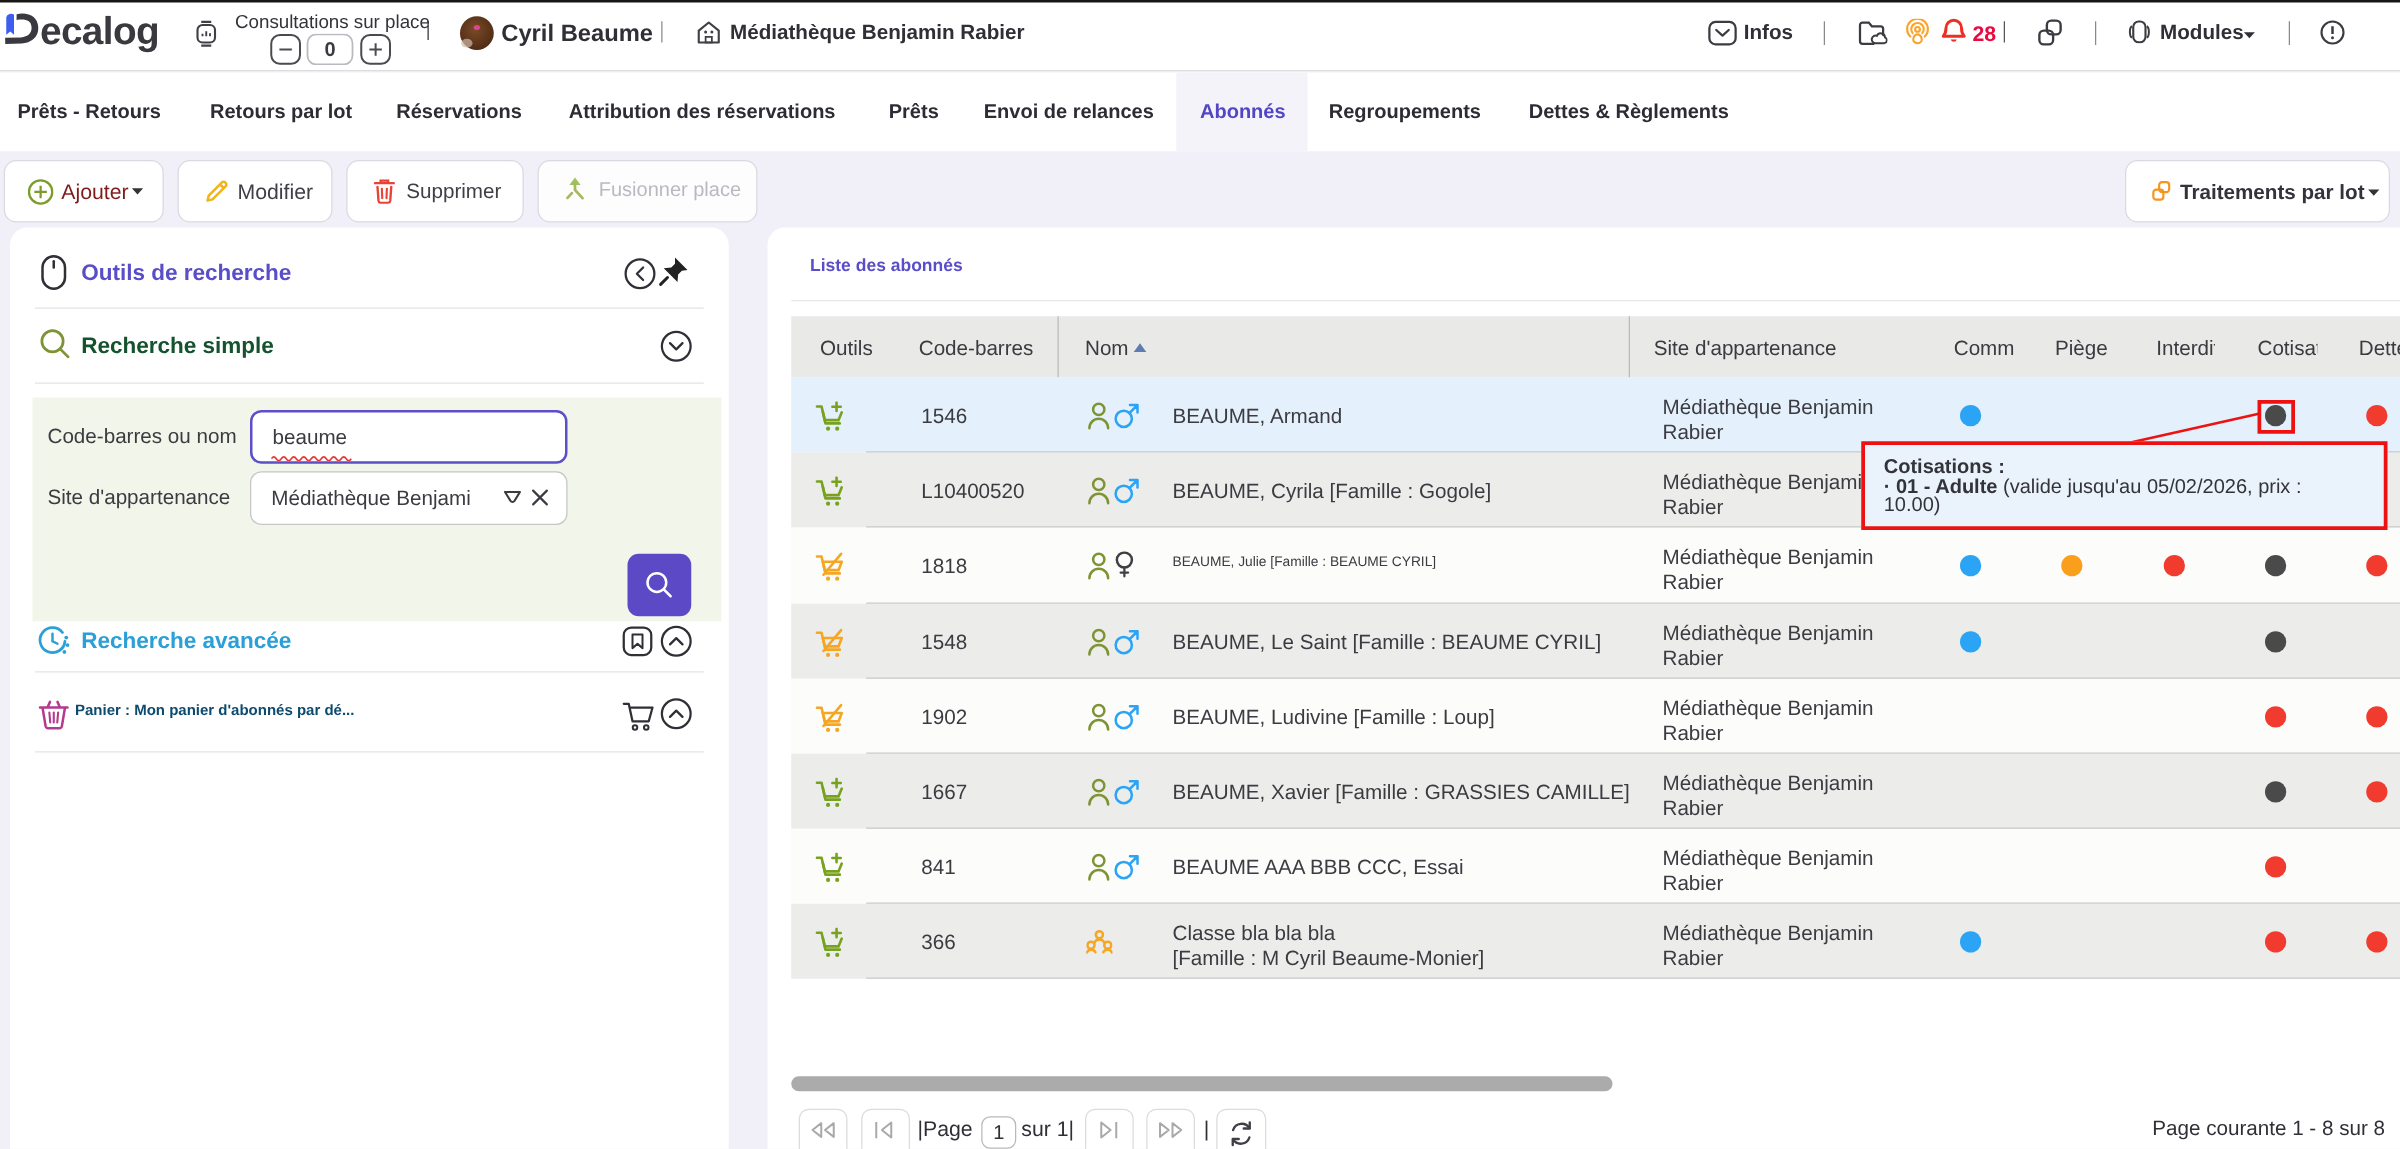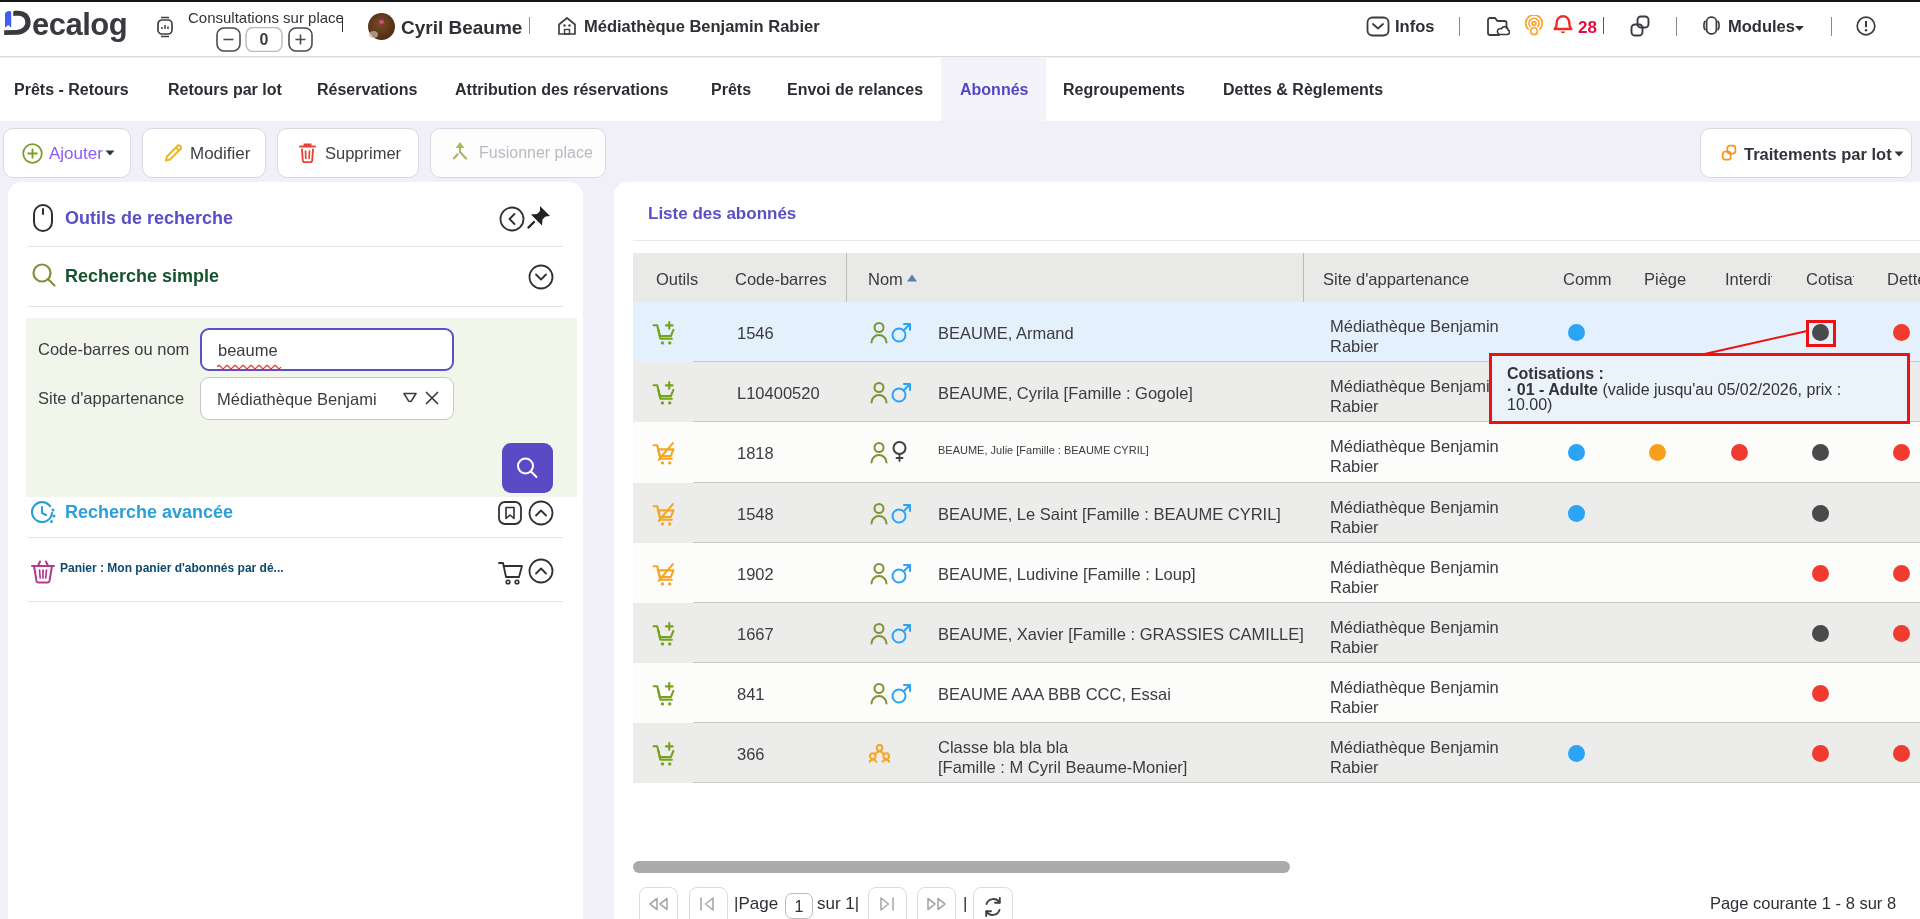--- a/index.html
+++ b/index.html
@@ -106,21 +106,21 @@
 <span class="a" style="left:960px;color:#5346c4">Abonnés</span>
 <span class="a" style="left:1063px">Regroupements</span>
 <span class="a" style="left:1223px">Dettes &amp; Règlements</span>
 </div>
 
 <div class="btn" style="left:3px;width:128px"></div>
 <svg class="a" style="left:22px;top:143px" width="21" height="21" viewBox="0 0 21 21">
 <circle cx="10.5" cy="10.5" r="9.3" fill="none" stroke="#7d9b2a" stroke-width="1.8"></circle>
 <path d="M5.5,10.5 h10 M10.5,5.5 v10" stroke="#7d9b2a" stroke-width="1.8"></path>
 </svg>
-<div class="a" style="left:49px;top:144px;font-size:17px;color:#8b5cf6">Ajouter</div>
+<div class="a" style="left:49px;top:144px;font-size:17px;color:#7f1d1d">Ajouter</div>
 <svg class="a" style="left:105px;top:150px" width="10" height="7" viewBox="0 0 10 7">
     <path d="M0.5,0.5 l4.5,5 4.5,-5 z" fill="#333"></path>
   </svg>
 <div class="btn" style="left:142px;width:124px"></div>
 <svg class="a" style="left:163px;top:143px" width="20" height="20" viewBox="0 0 20 20">
 <path d="M4,16 l-1,4 4,-1 11,-11 a2.4,2.4 0 0 0 -3,-3 z M12.5,6.5 l3,3" fill="none" stroke="#f0b41e" stroke-width="2" stroke-linejoin="round" transform="translate(0,-2.5)"></path>
 </svg>
 <div class="a" style="left:190px;top:144px;font-size:17px;color:#3f3f46">Modifier</div>
 <div class="btn" style="left:277px;width:142px"></div>
 <svg class="a" style="left:298px;top:142px" width="19" height="21" viewBox="0 0 19 21">
@@ -223,21 +223,21 @@
 <circle cx="11" cy="23" r="1.8" fill="none" stroke="#2f2f36" stroke-width="1.6"></circle>
 <circle cx="20" cy="23" r="1.8" fill="none" stroke="#2f2f36" stroke-width="1.6"></circle>
 </svg>
 <svg class="a" style="left:528px;top:558px" width="26" height="26" viewBox="0 0 26 26">
 <circle cx="13" cy="13" r="11.5" fill="none" stroke="#2f2f36" stroke-width="1.8"></circle>
 <path d="M8,15.5 l5,-5 5,5" fill="none" stroke="#2f2f36" stroke-width="1.8" stroke-linecap="round" stroke-linejoin="round"></path>
 </svg>
 <div class="a" style="left:28px;top:601px;width:535px;height:1px;background:#e3e3e3"></div>
 
 <div class="a" style="left:614px;top:182px;width:1306px;height:737px;background:#fff;border-radius:14px 0 0 0"></div>
-<div class="a bold" style="left:648px;top:204px;font-size:17px;color:#5a4ec8">Liste des abonnés</div>
+<div class="a bold" style="left:648px;top:204px;font-size:14px;color:#5a4ec8">Liste des abonnés</div>
 <div class="a" style="left:633px;top:240px;width:1287px;height:1px;background:#e8e8e8"></div>
 
 <div class="a" style="left:633px;top:253px;width:1287px;height:49px;background:#e9e9e8"></div>
 <div class="a" style="left:846px;top:253px;width:1px;height:49px;background:#bbbbb9"></div>
 <div class="a" style="left:1303px;top:253px;width:1px;height:49px;background:#bbbbb9"></div>
 <div class="a" id="thead" style="left:0;top:270px;font-size:16.5px;color:#3a3a40;width:1920px">
 <span class="a" style="left:656px">Outils</span>
 <span class="a" style="left:735px">Code-barres</span>
 <span class="a" style="left:868px">Nom</span>
 <span class="a" style="left:1323px">Site d'appartenance</span>
@@ -439,21 +439,21 @@
 <path d="M2,1.5 L9,7 l-7,5.5 z M12,1.5 L19,7 l-7,5.5 z" fill="none" stroke="#a9a9a9" stroke-width="1.6" stroke-linejoin="round"></path>
 </svg>
 <div class="a" style="left:963px;top:894px;font-size:17px;color:#2f2f36">|</div>
 <div class="a" style="left:973px;top:887px;width:40px;height:40px;background:#fff;border:1px solid #dcdcdc;border-radius:8px"></div>
 <svg class="a" style="left:982px;top:896px" width="22" height="22" viewBox="0 0 22 22">
 <path d="M4.5,8 a7.2,7.2 0 0 1 13,-1.5" fill="none" stroke="#3f3f45" stroke-width="1.9" stroke-linecap="round"></path>
 <path d="M17.8,2 v4.8 h-4.8" fill="none" stroke="#3f3f45" stroke-width="1.9" stroke-linejoin="round" stroke-linecap="round"></path>
 <path d="M17.5,14 a7.2,7.2 0 0 1 -13,1.5" fill="none" stroke="#3f3f45" stroke-width="1.9" stroke-linecap="round"></path>
 <path d="M4.2,20 v-4.8 h4.8" fill="none" stroke="#3f3f45" stroke-width="1.9" stroke-linejoin="round" stroke-linecap="round"></path>
 </svg>
-<div class="a" style="left:1698px;top:894px;width:210px;font-size:16.5px;color:#2f2f36;text-align:center">Page courante 1 - 8 sur 8</div>
+<div class="a" style="left:1698px;top:894px;width:210px;font-size:16.5px;color:#2f2f36;text-align:right">Page courante 1 - 8 sur 8</div>
 
 <svg class="a" style="left:0;top:0;pointer-events:none" width="1920" height="919" viewBox="0 0 1920 919">
 <line x1="1700" y1="355" x2="1807" y2="331" stroke="#ed1111" stroke-width="2"></line>
 </svg>
 <div class="a" style="left:1806px;top:320px;width:30px;height:27px;border:3px solid #ed1111"></div>
 <div class="a" style="left:1489px;top:353px;width:421px;height:71px;background:#eaf2fc;border:3px solid #ed1111"></div>
 <div class="a" style="left:1507px;top:366px;width:392px;font-size:16px;line-height:15.5px;color:#33333a">
 <span class="bold">Cotisations :</span><br>
 <span class="bold">· 01 - Adulte</span> (valide jusqu'au 05/02/2026, prix :<br>
 10.00)

